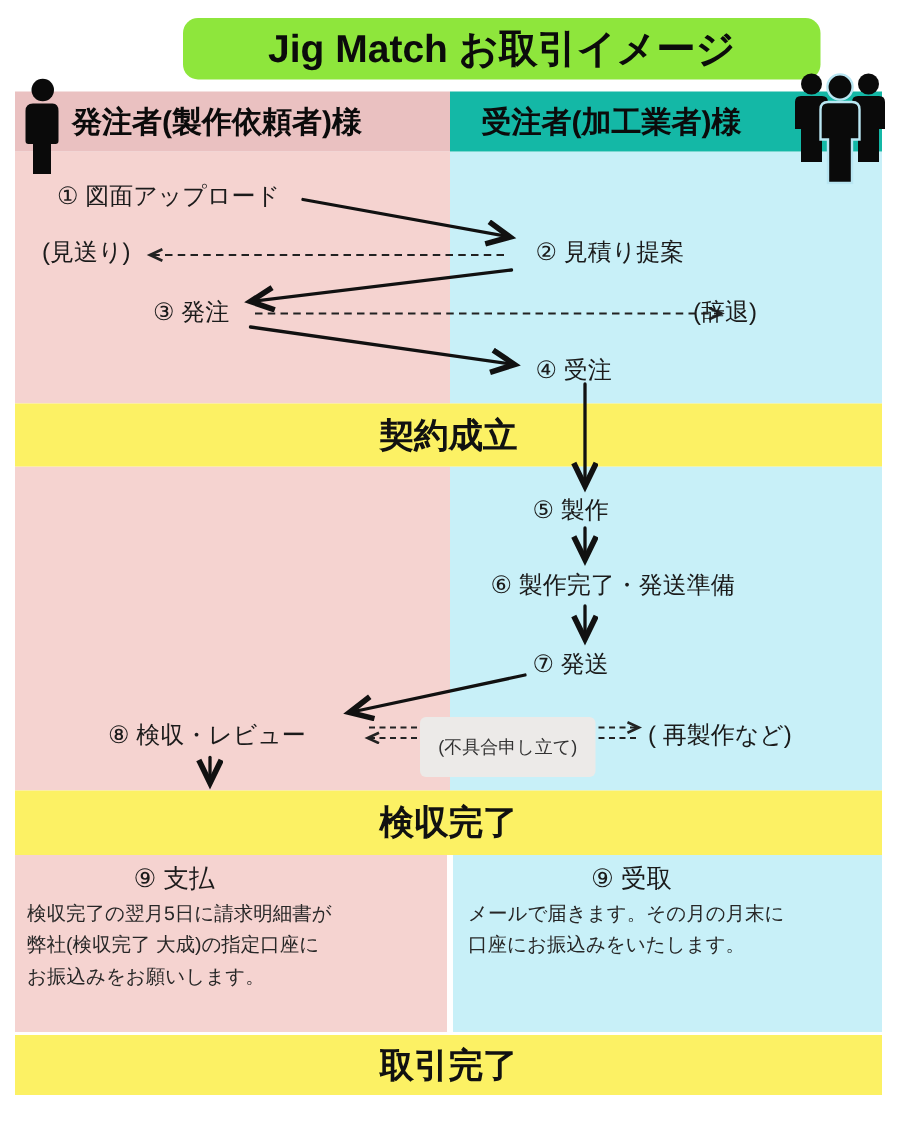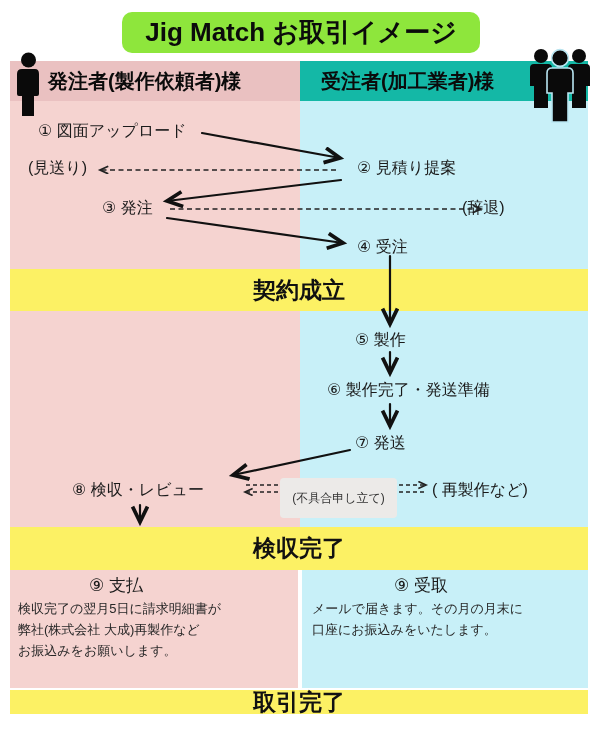--- a/index.html
+++ b/index.html
@@ -12,21 +12,21 @@
   .pink-hd{background:#eac1c1;}
   .pink{background:#f5d3d0;}
   .blue-hd{background:#14b8a6;}
   .blue{background:#c8f0f8;}
   .bar{
     position:absolute;left:10px;width:578px;background:#fcf164;z-index:2;
     display:flex;align-items:center;justify-content:center;
     font-size:23px;font-weight:bold;color:#111;
   }
   .title-box{
-    position:absolute;left:122px;top:12px;width:358px;height:41px;
+    position:absolute;left:122px;top:12px;width:425px;height:41px;
     background:#8ee63c;border-radius:10px;z-index:3;
     display:flex;align-items:center;justify-content:center;
     font-size:26px;font-weight:bold;color:#0b0b0b;
   }
   .band{
     position:absolute;top:61px;height:40px;z-index:1;
     display:flex;align-items:center;
     font-size:20px;font-weight:bold;color:#0b0b0b;
   }
   .band.left{left:10px;width:290px;padding-left:38px;box-sizing:border-box;}
@@ -85,21 +85,21 @@
       <path d="M44,16 h14 q4,0 4,4 v18 h-4 v22 h-14 v-22 h-4 v-18 q0,-4 4,-4 z"></path>
     </g>
     <g fill="#0a0a0a" stroke="#b9e6f2" stroke-width="1.6">
       <circle cx="32" cy="10" r="8.4"></circle>
       <path d="M24,20 h16 q5,0 5,5 v20 h-5 v29 h-16 v-29 h-5 v-20 q0,-5 5,-5 z"></path>
     </g>
   </svg>
 
   <div class="bar" style="top:269px;height:42px;">契約成立</div>
   <div class="bar" style="top:527px;height:43px;">検収完了</div>
-  <div class="bar" style="top:690px;height:24px;">取引完了</div>
+  <div class="bar" style="top:690px;height:40px;">取引完了</div>
 
   <svg class="arrows" width="600" height="750" viewBox="0 0 600 750">
     <defs>
       <marker id="ah" markerWidth="10" markerHeight="9" refX="7.6" refY="4" orient="auto">
         <path d="M0.6,0.6 L7.6,4 L0.6,7.4" fill="none" stroke="#111" stroke-width="1.7"></path>
       </marker>
       <marker id="ahd" markerWidth="9" markerHeight="8" refX="6.4" refY="3.2" orient="auto">
         <path d="M0.5,0.5 L6.4,3.2 L0.5,5.9" fill="none" stroke="#222" stroke-width="1.3"></path>
       </marker>
     </defs>
@@ -136,21 +136,21 @@
   <div class="lbl" style="left:355px;top:433px;">⑦ 発送</div>
   <div class="lbl" style="left:72px;top:480px;">⑧ 検収・レビュー</div>
   <div class="claim-box">(不具合申し立て)</div>
   <div class="lbl" style="left:432px;top:480px;">( 再製作など)</div>
 
   <div class="step9" style="left:51px;top:574px;">⑨ 支払</div>
   <div class="step9" style="left:356px;top:574px;">⑨ 受取</div>
 
   <div class="para" style="left:18px;top:598px;">
     <div>検収完了の翌月5日に請求明細書が</div>
-    <div>弊社(株式会社 大成)再製作など</div>
+    <div>弊社(検収完了 大成)の指定口座に</div>
     <div>お振込みをお願いします。</div>
   </div>
   <div class="para" style="left:312px;top:598px;">
     <div>メールで届きます。その月の月末に</div>
     <div>口座にお振込みをいたします。</div>
   </div>
 
 </div>
 
 </body></html>

